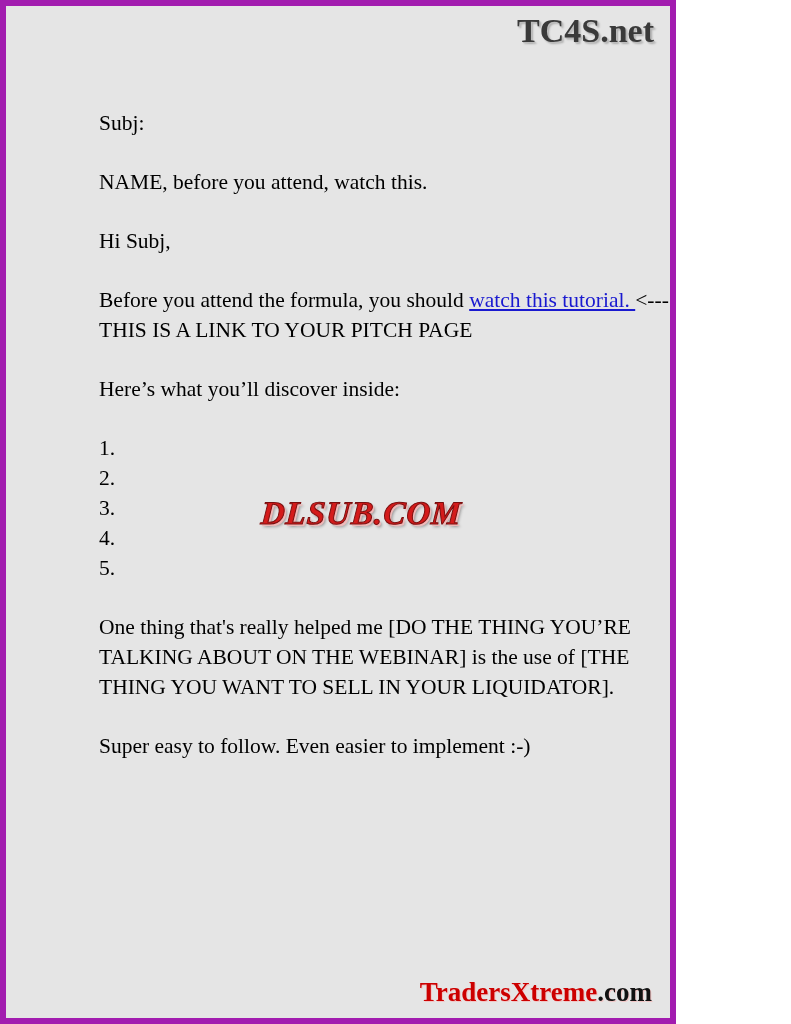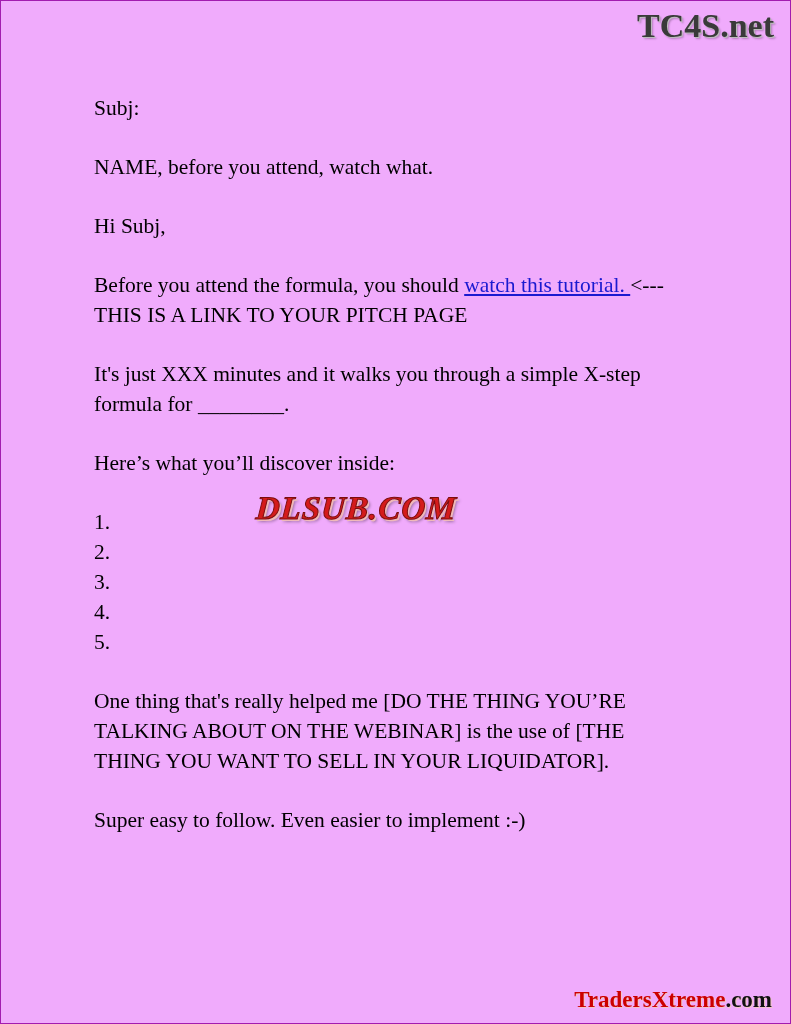--- a/index.html
+++ b/index.html
@@ -5,24 +5,24 @@
   html, body {
     margin: 0;
     padding: 0;
     background: #ffffff;
   }
   body {
     font-family: "Liberation Serif", serif;
   }
   .page {
     position: relative;
-    width: 791px;
+    width: 676px;
     height: 1024px;
-    background: #f0abfc;
-    border: 1px solid #a21caf;
+    background: #e5e5e5;
+    border: 6px solid #a21caf;
     box-sizing: border-box;
     overflow: hidden;
   }
   .header-brand {
     position: absolute;
     top: 6px;
     right: 16px;
     font-family: "Liberation Serif", serif;
     font-weight: bold;
     font-size: 34px;
@@ -33,21 +33,21 @@
   .doc-body {
     position: absolute;
     left: 93px;
     top: 92px;
     width: 600px;
     font-size: 21.5px;
     line-height: 30px;
     color: #000000;
   }
   .para {
-    margin: 0 0 29px 0;
+    margin: 10px 0 29px 0;
   }
   .list-num {
     margin: 0;
     line-height: 30px;
   }
   .list-block {
     margin: 0 0 29px 0;
   }
   a.inline-link {
     color: #1a1ad0;
@@ -68,47 +68,46 @@
     -webkit-text-stroke: 1px #7a0d0d;
     text-shadow: 2px 2px 0 #f0b9b9, 3px 3px 3px rgba(0,0,0,0.35);
     transform: skewX(-4deg);
   }
   .footer-brand {
     position: absolute;
     right: 18px;
     bottom: 10px;
     font-family: "Liberation Serif", serif;
     font-weight: bold;
-    font-size: 23px;
+    font-size: 27px;
     color: #cc0000;
     text-shadow: 1px 1px 0 #f2c6c6;
     text-align: center;
   }
   .footer-brand .tld {
     color: #111111;
   }
 </style>
 </head>
 <body>
 
 <div class="page">
 
   <div class="header-brand">TC4S.net</div>
 
   <div class="doc-body">
 
     <p class="para">Subj:</p>
 
-    <p class="para">NAME, before you attend, watch what.</p>
+    <p class="para">NAME, before you attend, watch this.</p>
 
     <p class="para">Hi Subj,</p>
 
     <p class="para"><span>Before you attend the formula, you should </span><a class="inline-link" href="#">watch this tutorial. </a><span class="after-link"> &lt;--- THIS IS A LINK TO YOUR PITCH PAGE</span></p>
 
-    <p class="para">It's just XXX minutes and it walks you through a simple X-step formula for ________.</p>
 
     <p class="para">Here’s what you’ll discover inside:</p>
 
     <div class="list-block">
       <p class="list-num">1.</p>
       <p class="list-num">2.</p>
       <p class="list-num">3.</p>
       <p class="list-num">4.</p>
       <p class="list-num">5.</p>
     </div>

